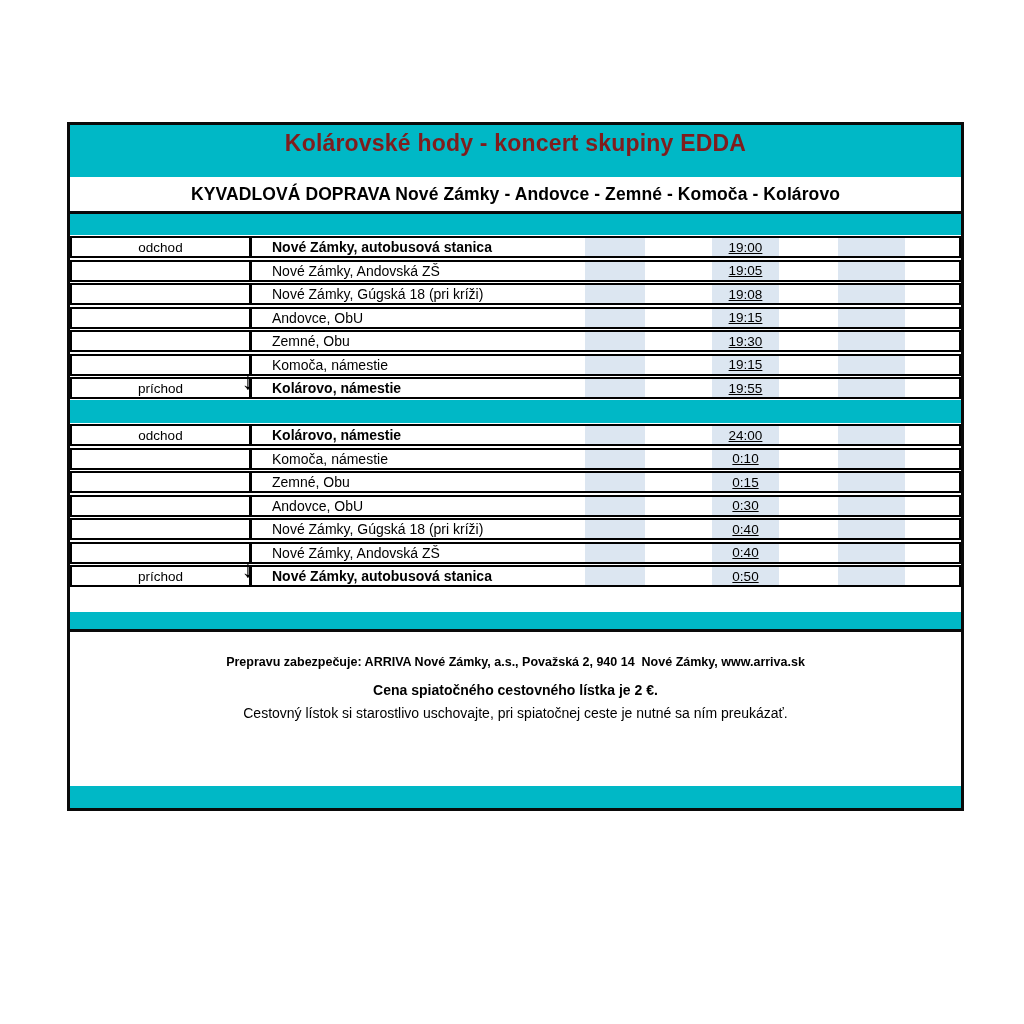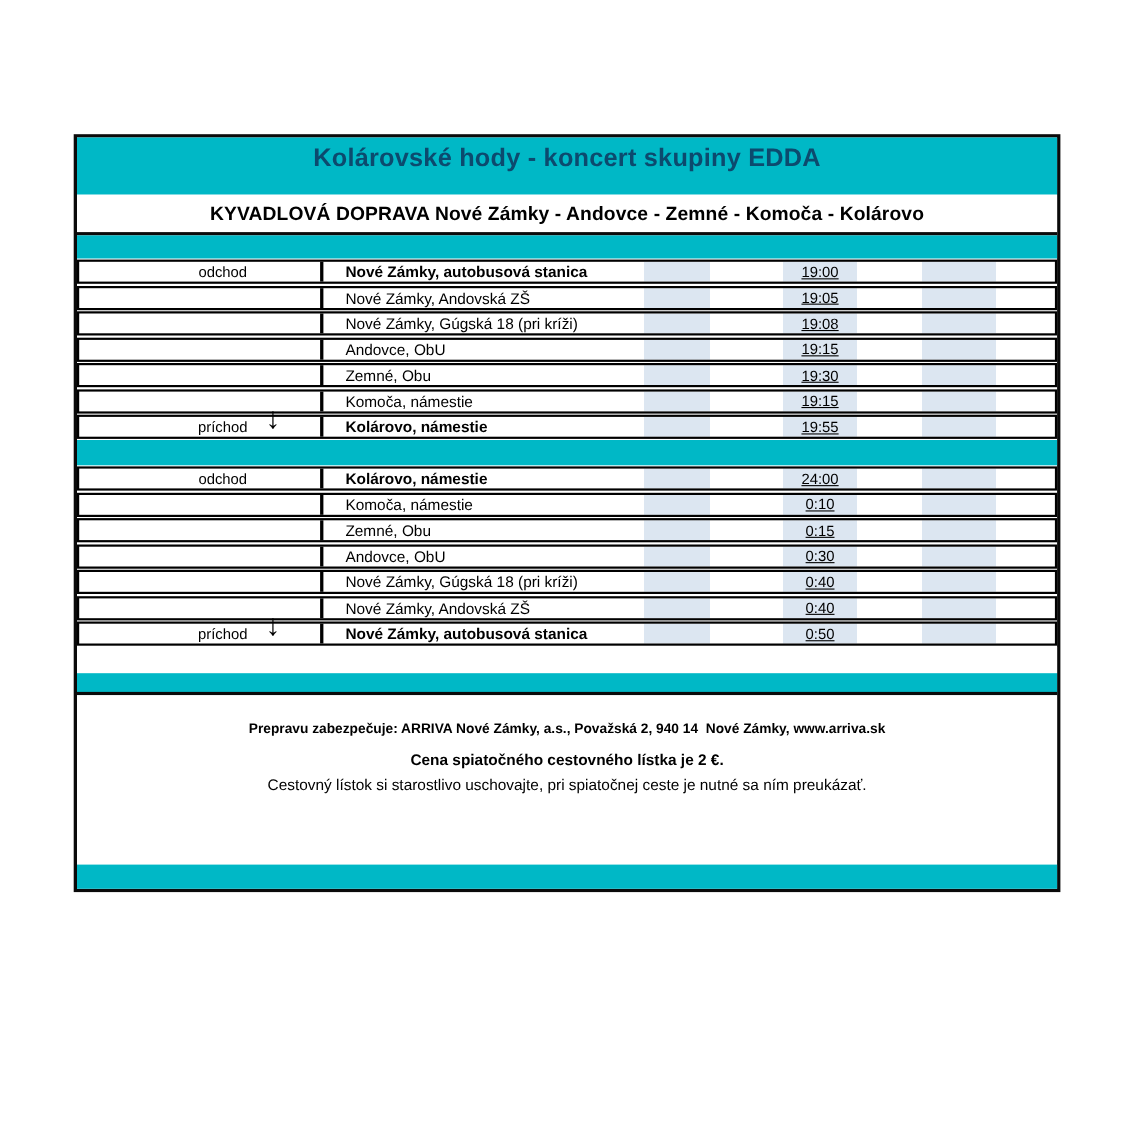--- a/index.html
+++ b/index.html
@@ -11,21 +11,21 @@
   html,body{ width:1024px; height:1024px; background:#ffffff; overflow:hidden; }
   body{ font-family:"Liberation Sans", sans-serif; color:var(--ink); position:relative; }
 
   .doc{
     position:absolute; left:67px; top:122px; width:897px; height:689px;
     border:3px solid #0a0a0a; background:#ffffff;
     display:flex; flex-direction:column;
   }
 
   
-  .hdr{ height:52px; background:var(--teal); color:#0c4a6e; text-align:center; flex:none; }
+  .hdr{ height:52px; background:var(--teal); color:#7f1d1d; text-align:center; flex:none; }
   .hdr-title{ font-size:23px; font-weight:bold; line-height:30px; padding-top:3px; letter-spacing:.2px; }
   .hdr-date{ font-size:13px; font-weight:bold; line-height:16px; }
 
   .subhdr{
     height:37px; flex:none; background:#ffffff; border-bottom:3px solid #0a0a0a;
     display:flex; align-items:center; justify-content:center;
     font-size:17.5px; font-weight:bold; letter-spacing:.1px;
   }
 
   .band{ background:var(--teal); flex:none; }
@@ -45,21 +45,20 @@
         #ffffff 573px, #ffffff 640px,
         var(--shade) 640px, var(--shade) 707px,
         #ffffff 707px, #ffffff 766px,
         var(--shade) 766px, var(--shade) 833px,
         #ffffff 833px);
     z-index:1;
   }
   .cell-label{
     width:177px; flex:none; display:flex; align-items:center; justify-content:center;
     font-size:13.5px;
-    margin-left:42px;
   }
   .cell-stop{
     flex:1; border-left:3px solid #000; padding-left:20px;
     display:flex; align-items:center; font-size:14px;
   }
   .cell-stop.bold{ font-weight:bold; }
   .cell-time{
     position:absolute; left:640px; top:0; width:67px; height:100%;
     display:flex; align-items:center; justify-content:center; font-size:13.5px;text-decoration:underline;
   }

